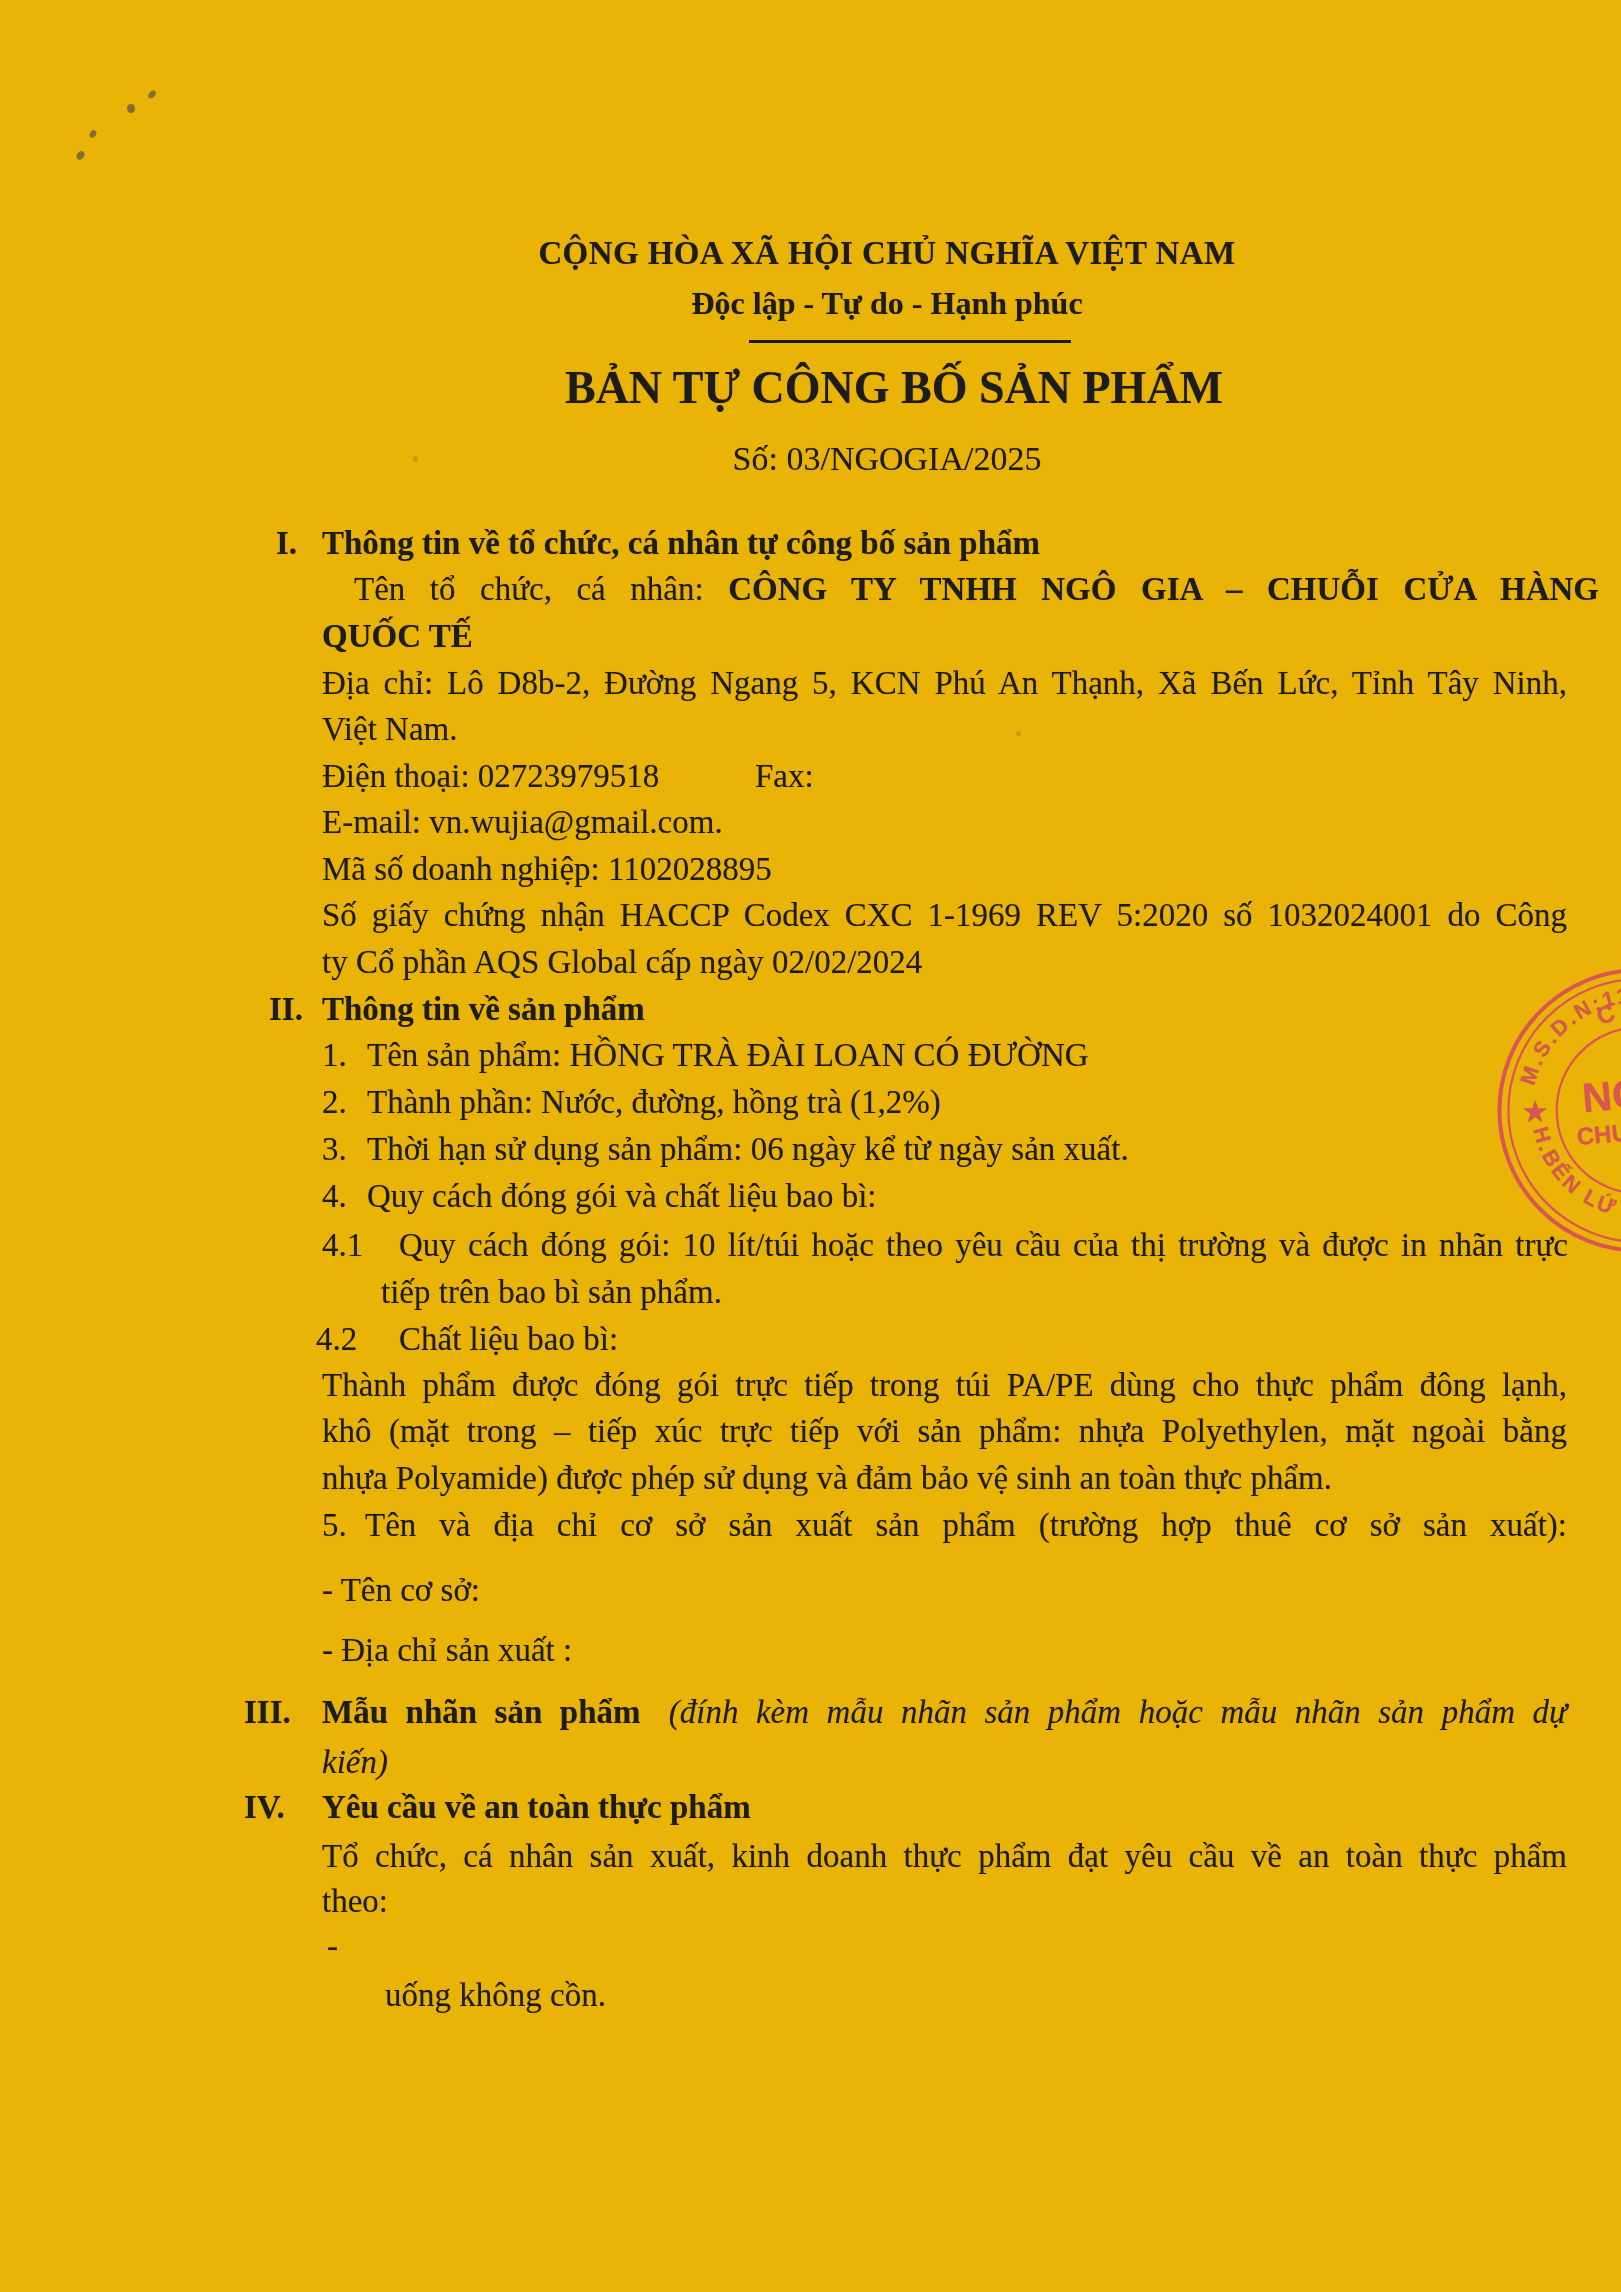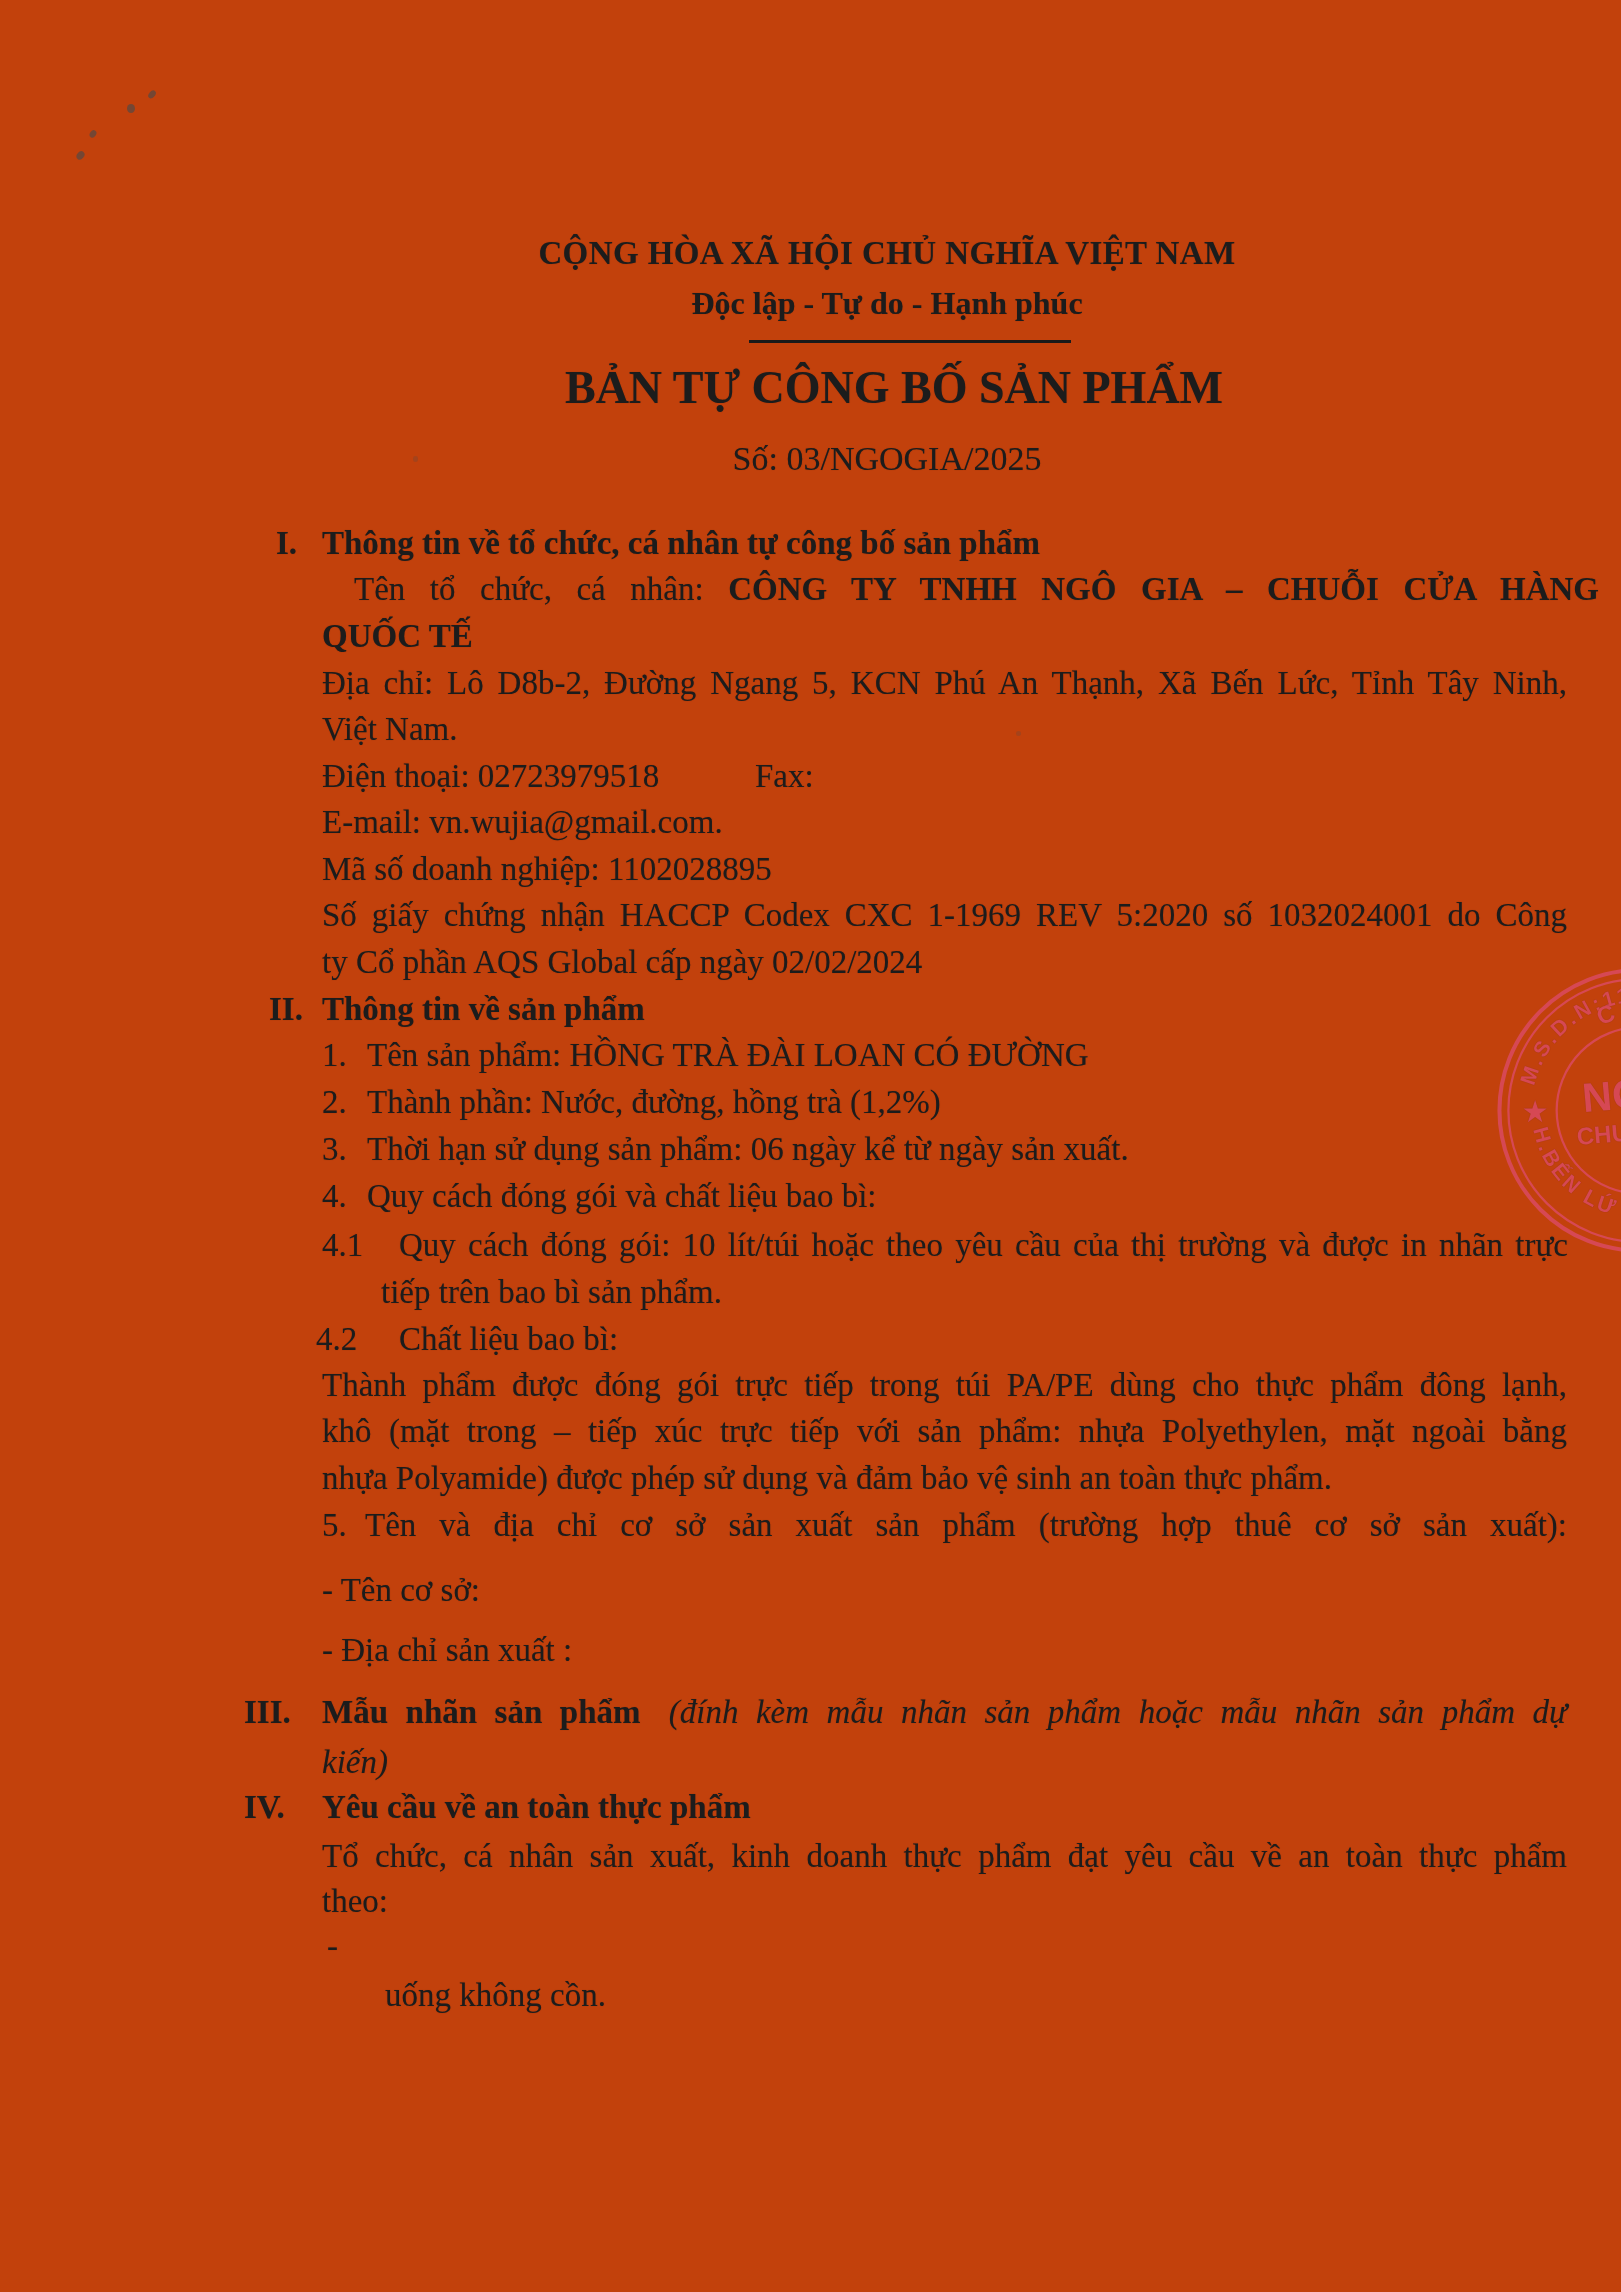--- a/index.html
+++ b/index.html
@@ -1,19 +1,19 @@
 <!DOCTYPE html>
 <html style="font-size:14.3px"><head>
 <meta charset="utf-8">
 <style>
   html,body{margin:0;padding:0;background:#ffffff;}
   .page{
     position:relative;
     width:1622px;height:2293px;
-    background:#c2410c;
+    background:#eab308;
     overflow:hidden;
     font-family:"Liberation Serif","DejaVu Serif",serif;
     font-size:33px;
     color:#1c1c1c;
     text-shadow:0 0 0.9px rgba(30,30,30,.35);
   }
   .ln{position:absolute;left:0;width:1622px;height:45px;white-space:nowrap;}
   .abs{position:absolute;top:0;}
   .blk{position:absolute;top:0;}
   .b{font-weight:bold;}

